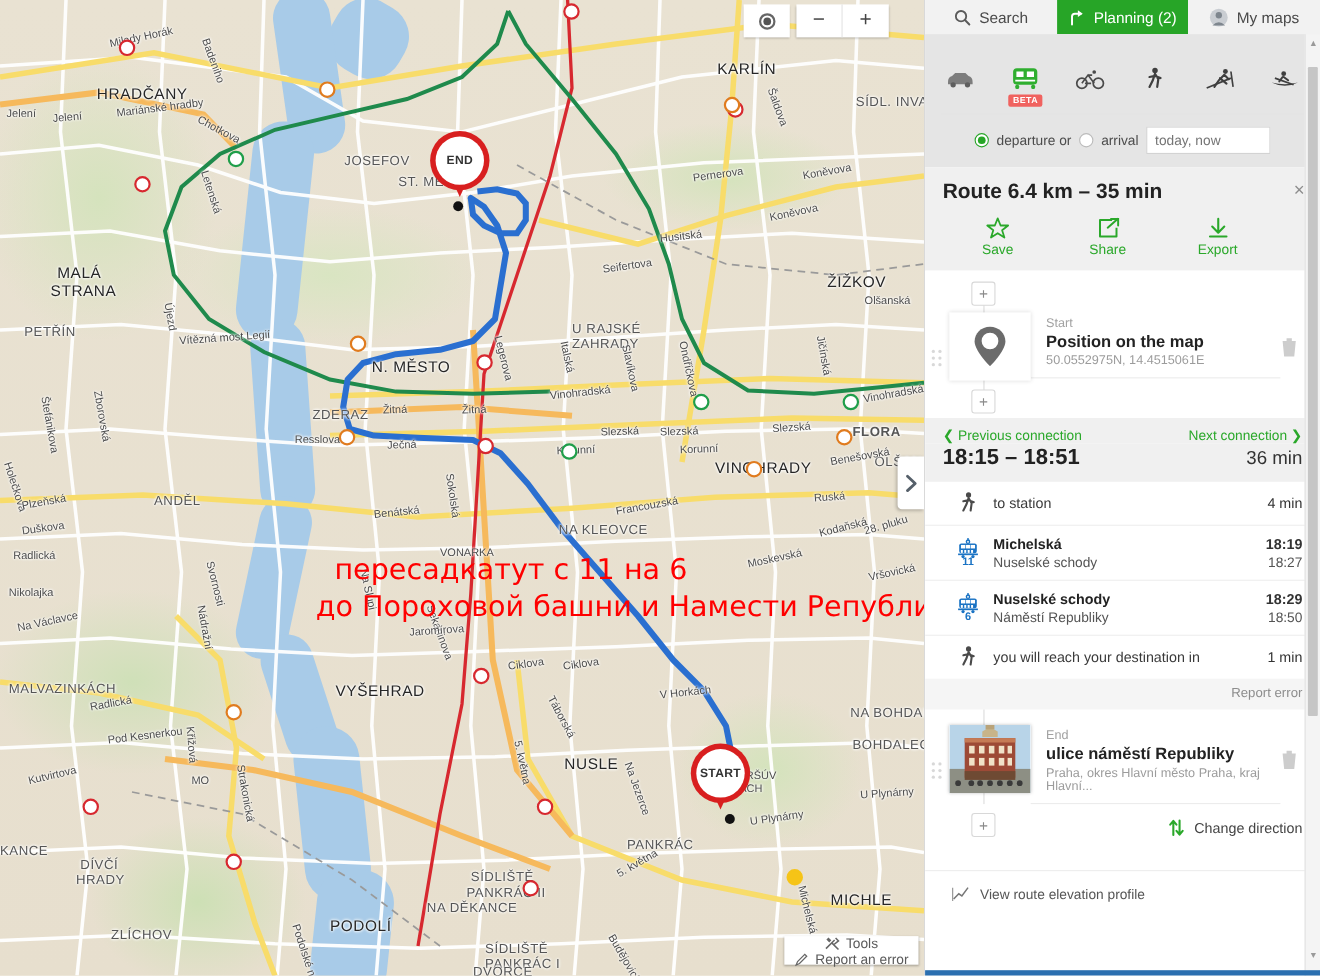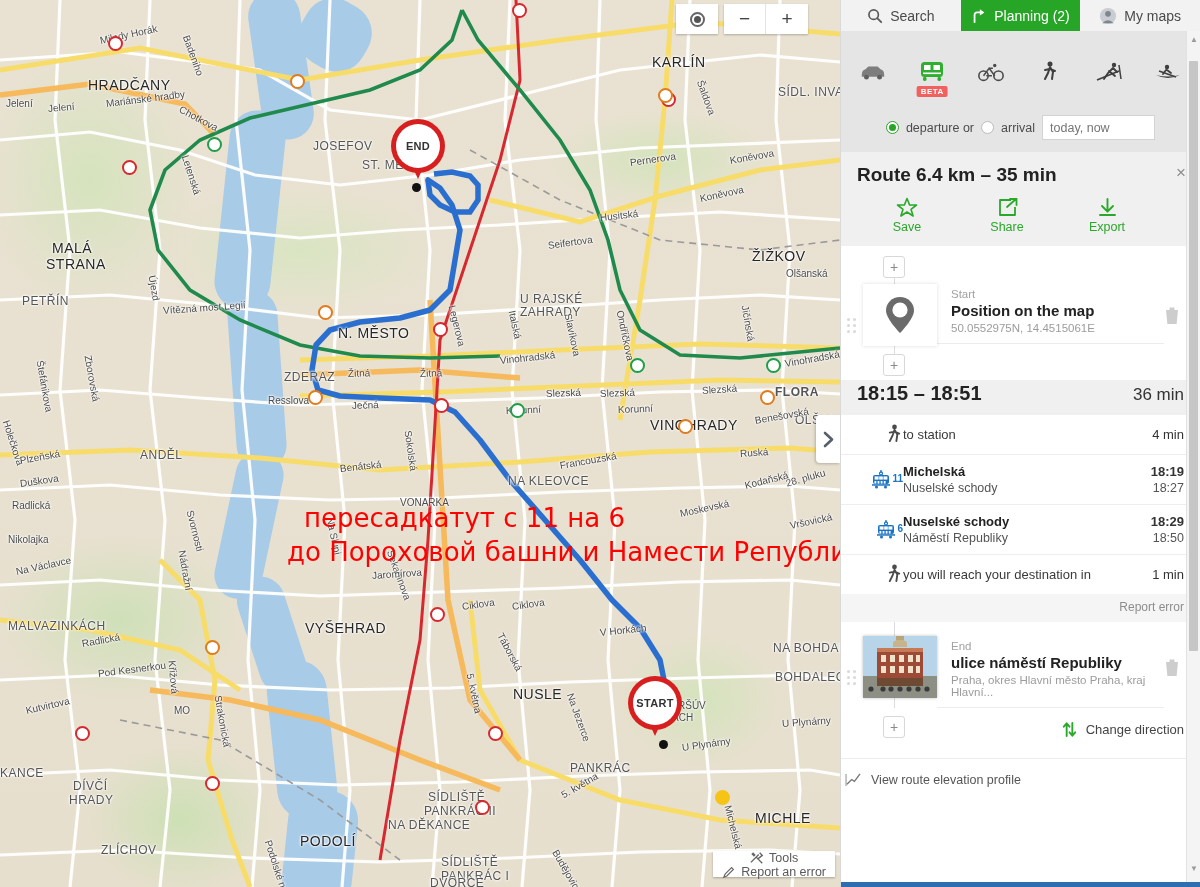--- a/index.html
+++ b/index.html
@@ -200,34 +200,34 @@
   .trash { width:22px; padding-top:22px; color:#c9c9c9; cursor:pointer; }
 
   .conn-nav { display:flex; justify-content:space-between; padding:8px 16px 0 16px; background:#f0f0f0; }
   .conn-nav span { color:#2aa82a; font-size:12.5px; cursor:pointer; }
   .conn-times { display:flex; justify-content:space-between; align-items:baseline; padding:2px 16px 10px 16px; background:#f0f0f0; }
   .conn-times .a { font-size:20px;font-weight:bold;color:#222; }
   .conn-times .b { font-size:17px;color:#333; }
 
   .leg { display:flex; align-items:center; padding:9px 16px; border-bottom:1px solid #eee; }
   .leg:last-child { border-bottom:none; }
-  .leg-ic { width:46px; flex:0 0 auto; display:flex; flex-direction:row; align-items:center;justify-content:flex-end; }
+  .leg-ic { width:46px; flex:0 0 auto; display:flex; flex-direction:column; align-items:center; }
   .leg-num { font-size:10px; font-weight:bold; color:#1a73c4; margin-top:-3px;}
   .leg-mid { flex:1; }
   .leg-t1 { font-size:13px; color:#3a3a3a; }
   .leg-t1.b { font-weight:bold; color:#222; }
   .leg-t2 { font-size:12.5px; color:#545454; margin-top:2px;}
   .leg-right { text-align:right; }
   .leg-r1 { font-size:13px; color:#333; }
   .leg-r1.b { font-weight:bold; }
   .leg-r2 { font-size:12.5px; color:#545454; margin-top:2px;}
   .report-err { text-align:right; font-size:12px; color:#8d8d8d; padding:6px 16px 8px 0; background:#f5f5f5; cursor:pointer;}
 
   .chg-dir { display:flex; align-items:center; justify-content:flex-end; gap:8px; font-size:13px; color:#444; padding:4px 16px 0 0; cursor:pointer;}
-  .elev { display:flex; align-items:center; gap:9px; font-size:12.5px; color:#555; padding:14px 4px; border-top:1px solid #ededed; margin-top:16px; cursor:pointer;}
+  .elev { display:flex; align-items:center; gap:9px; font-size:12.5px; color:#555; padding:14px 24px; border-top:1px solid #ededed; margin-top:26px; cursor:pointer;}
 
   .sb-scroll { position:absolute; right:0; top:31px; bottom:0; width:14px; background:#f4f4f4; border-left:1px solid #e2e2e2;}
   .sb-thumb { position:absolute; left:2px; top:30px; width:9px; height:590px; background:#c6c6c6; border-radius:1px;}
   .sb-arrow { position:absolute; left:3px; font-size:8px; color:#9a9a9a; }
   .bottom-bar { position:absolute; left:0; right:0; bottom:0; height:5px; background:#2b6fb0; }
 </style>
 </head>
 <body>
 
 <div class="app">
@@ -648,20 +648,24 @@
           </div>
           <div class="trash">
             <svg width="16" height="19" viewBox="0 0 16 19">
               <path d="M2 4 L14 4 L12.6 18 L3.4 18 Z M5.6 4 L5.6 1.6 L10.4 1.6 L10.4 4" fill="#cdcdcd"></path>
             </svg>
           </div>
         </div>
         <div class="plus">+</div>
       </div>
 
+      <div class="conn-nav">
+        <span>❮&nbsp;<span>Previous connection</span></span>
+        <span><span>Next connection</span>&nbsp;❯</span>
+      </div>
       <div class="conn-times">
         <div class="a">18:15 – 18:51</div>
         <div class="b">36 min</div>
       </div>
 
       <div>
 
         <div class="leg">
           <div class="leg-ic">
             <svg width="17" height="21" viewBox="0 0 18 22">

